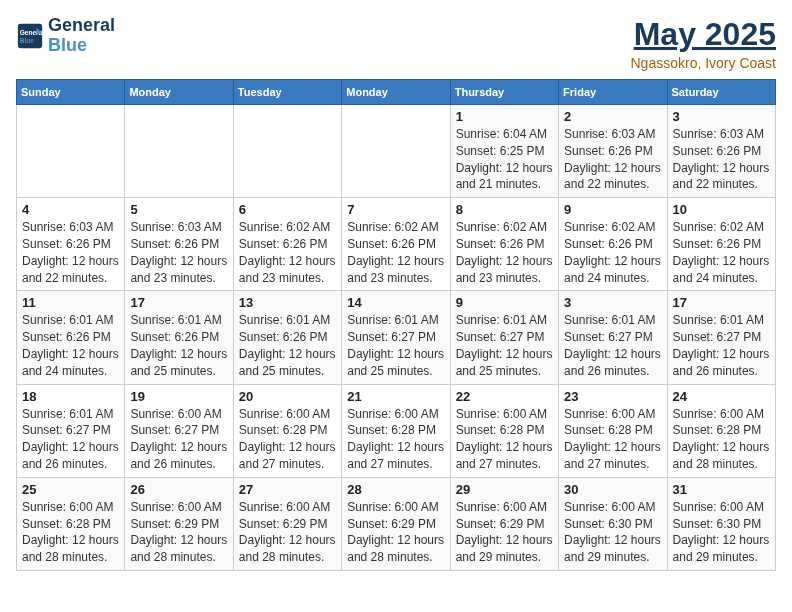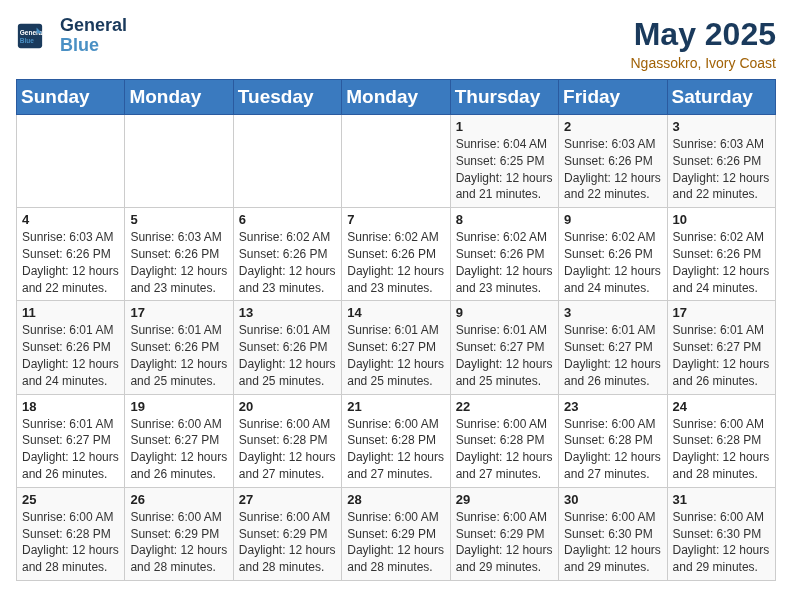--- a/index.html
+++ b/index.html
@@ -12,21 +12,21 @@
     }
     .header {
       display: flex;
       justify-content: space-between;
       align-items: flex-start;
       margin-bottom: 8px;
     }
     .logo {
       display: flex;
       align-items: center;
-      gap: 16px;
+      gap: 4px;
     }
     .logo-text {
       font-size: 18px;
       font-weight: bold;
       color: #1a3a5c;
       line-height: 1.1;
     }
     .logo-text span {
       color: #4a90c4;
     }
@@ -34,37 +34,38 @@
       width: 28px;
       height: 28px;
     }
     .title-block {
       text-align: right;
     }
     .calendar-title {
       font-size: 32px;
       font-weight: bold;
       color: #1a3a5c;
+      text-decoration: underline;
     }
     .calendar-subtitle {
       font-size: 14px;
       color: #a16207;
       margin-top: 2px;
     }
     table {
       width: 100%;
       border-collapse: collapse;
       font-size: 11px;
     }
     thead tr th {
       background: #3a7abf;
       color: white;
       padding: 6px 4px;
       text-align: left;
-      font-size: 19px;
+      font-size: 11px;
       font-weight: bold;
       border: 1px solid #2a5a9f;
     }
     tbody tr td {
       border: 1px solid #ccc;
       vertical-align: top;
       padding: 4px 5px;
       height: 80px;
       width: 14.28%;
       background: #fff;

